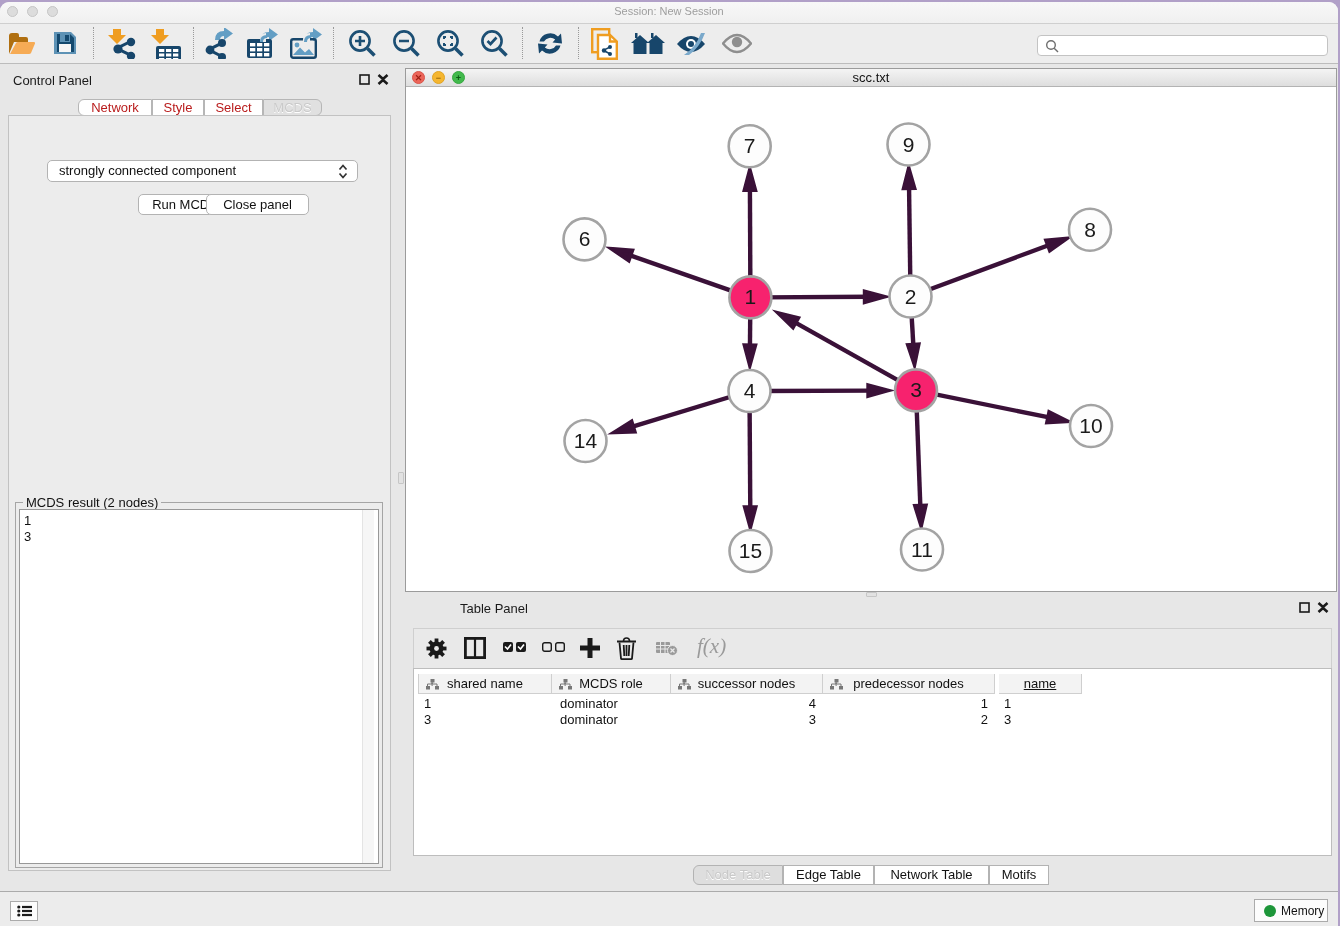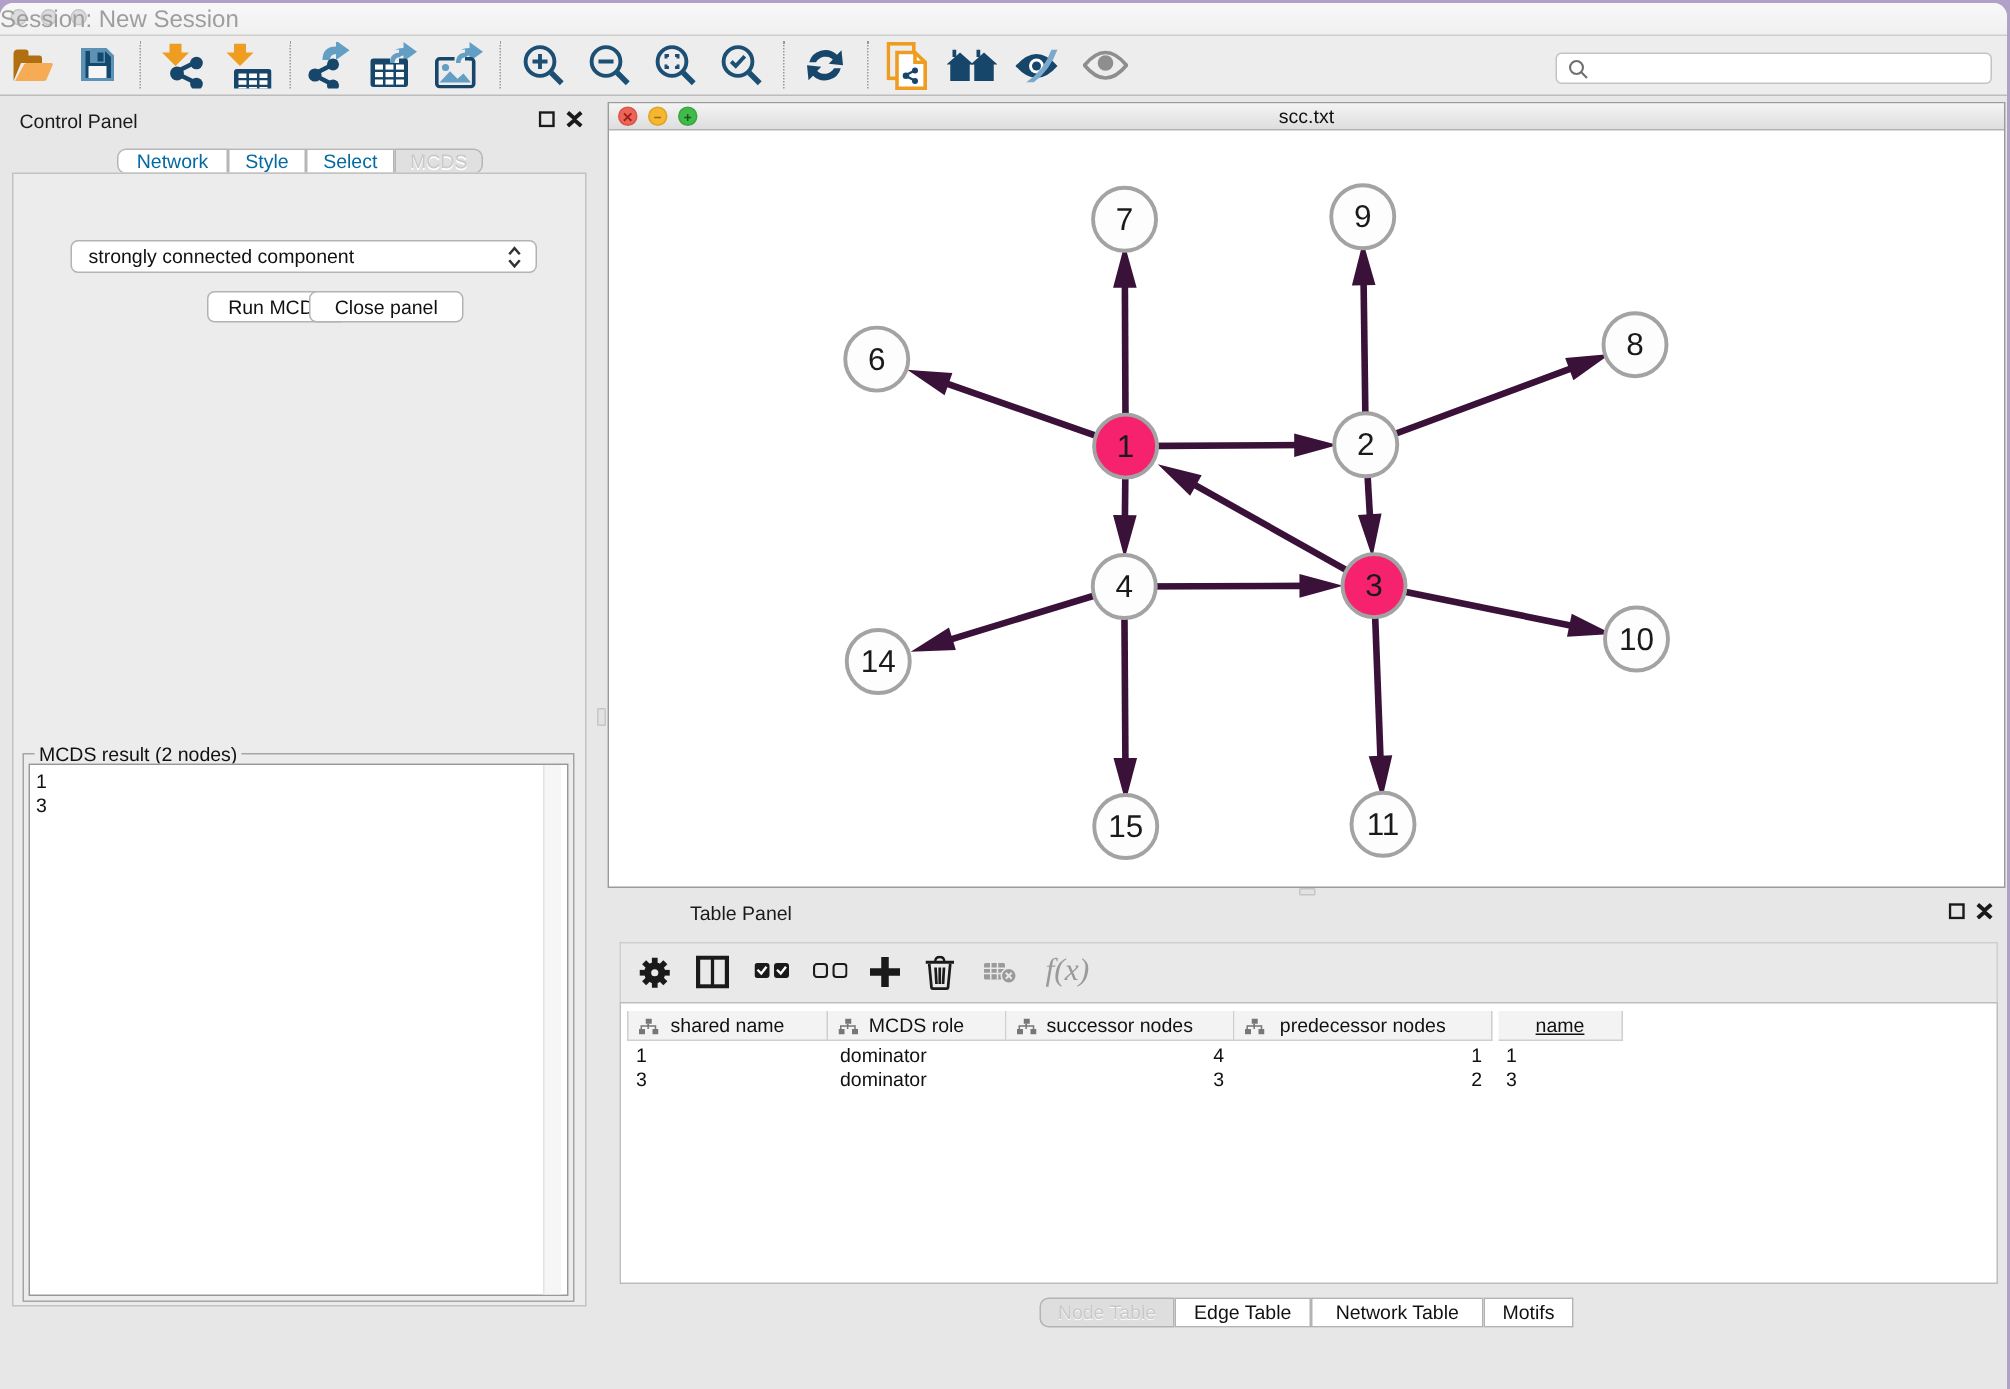--- a/index.html
+++ b/index.html
@@ -2,32 +2,32 @@
 <html><head>
 <meta charset="utf-8">
 <style>
 * { margin:0; padding:0; box-sizing:border-box; }
 html,body { width:1340px; height:926px; overflow:hidden; }
 body { background:#b1a0c8; font-family:"Liberation Sans", sans-serif; position:relative; }
 #win { position:absolute; left:0; top:2px; width:1338px; height:924px; background:#e7e7e7; border-radius:9px 9px 0 0; overflow:hidden; }
 
 #titlebar { position:absolute; left:0; top:0; width:100%; height:22px; background:linear-gradient(#f8f8f8,#f0f0f0); border-bottom:1px solid #cfcfcf; }
 .tl { position:absolute; top:4px; width:11px; height:11px; border-radius:50%; background:#dcdcdc; border:1px solid #c5c5c5; }
-#title-text { position:absolute; top:3px; width:100%; text-align:left; font-size:16px; color:#9e9e9e; }
+#title-text { position:absolute; top:3px; width:100%; text-align:center; font-size:11px; color:#9e9e9e; }
 
 #toolbar { position:absolute; left:0; top:22px; width:100%; height:40px; background:#ededed; border-bottom:1px solid #bcbcbc; }
 .sep { position:absolute; top:3px; height:32px; width:0; border-left:1px dotted #999; }
 .ticon { position:absolute; }
 #search { position:absolute; left:1037px; top:11px; width:291px; height:21px; background:#fff; border:1px solid #c3c3c3; border-radius:4px; }
 
 #cpanel { position:absolute; left:0; top:62px; width:397px; height:827px; background:#e7e7e7; }
 #cp-title { position:absolute; left:13px; top:9px; font-size:13px; color:#1a1a1a; }
 .hicon { position:absolute; top:10px; }
 #cp-tabs { position:absolute; left:78px; top:35px; height:17px; }
-.tab { position:absolute; top:0; height:17px; border:1px solid #b6b6b6; background:#fff; font-size:13px; color:#0369a1; text-align:center; line-height:15px; }
+.tab { position:absolute; top:0; height:17px; border:1px solid #b6b6b6; background:#fff; font-size:13px; color:#b91c1c; text-align:center; line-height:15px; }
 #cp-pane { position:absolute; left:8px; top:51px; width:383px; height:756px; background:#ececec; border:1px solid #c2c2c2; }
 #opt-label { position:absolute; left:0; top:22px; width:100%; text-align:center; font-size:13px; color:#111; }
 #dropdown { position:absolute; left:38px; top:44px; width:311px; height:22px; background:#fff; border:1px solid #b3b3b3; border-radius:5px; font-size:13px; color:#111; line-height:20px; padding-left:11px; }
 .btn { position:absolute; top:78px; height:21px; background:#fff; border:1px solid #b3b3b3; border-radius:5px; font-size:13px; color:#111; text-align:center; line-height:19px; }
 #mcds-box { position:absolute; left:6px; top:386px; width:368px; height:366px; border:1px solid #a5a5a5; }
 #mcds-label { position:absolute; left:7px; top:-8px; background:#ececec; padding:0 3px; font-size:13px; color:#111; }
 #mcds-white { position:absolute; left:3px; top:6px; width:360px; height:355px; background:#fff; border:1px solid #989898; }
 #mcds-scroll { position:absolute; right:4px; top:0px; width:12px; height:353px; background:#f6f6f6; border-left:1px solid #e4e4e4; }
 
 #netframe { position:absolute; left:405px; top:66px; width:932px; height:524px; border:1px solid #9b9b9b; background:#fff; }
@@ -441,13 +441,31 @@
       <div class="td" style="left:412px; top:43px; width:162px; text-align:right;">2</div>
       <div class="td" style="left:590px; top:43px; width:60px;">3</div>
     </div>
     <div id="tp-tabs">
       <div class="btab" style="left:0; width:90px; border-radius:6px 0 0 6px; background:#dedede; color:#c9c9c9; text-shadow:0 1px 0 #fff;">Node Table</div>
       <div class="btab" style="left:90px; width:91px;">Edge Table</div>
       <div class="btab" style="left:181px; width:115px;">Network Table</div>
       <div class="btab" style="left:296px; width:60px;">Motifs</div>
     </div>
   </div>
+  <div id="statusbar">
+    <div id="list-btn">
+      <svg style="position:absolute;left:6px;top:3px" width="15" height="12" viewBox="0 0 15 12">
+        <g fill="#1a1a1a">
+            <circle cx="1.8" cy="2" r="1.6"></circle>
+            <circle cx="1.8" cy="6" r="1.6"></circle>
+            <circle cx="1.8" cy="10" r="1.6"></circle>
+            <rect x="5" y="0.9" width="10" height="2.2"></rect>
+            <rect x="5" y="4.9" width="10" height="2.2"></rect>
+            <rect x="5" y="8.9" width="10" height="2.2"></rect>
+          </g>
+      </svg>
+    </div>
+    <div id="mem-btn">
+      <div style="position:absolute;left:9px;top:5px;width:12px;height:12px;border-radius:50%;background:#1d9639;"></div>
+      <div style="position:absolute;left:26px;top:4px;">Memory</div>
+    </div>
+  </div>
 </div>
 
 </body></html>

